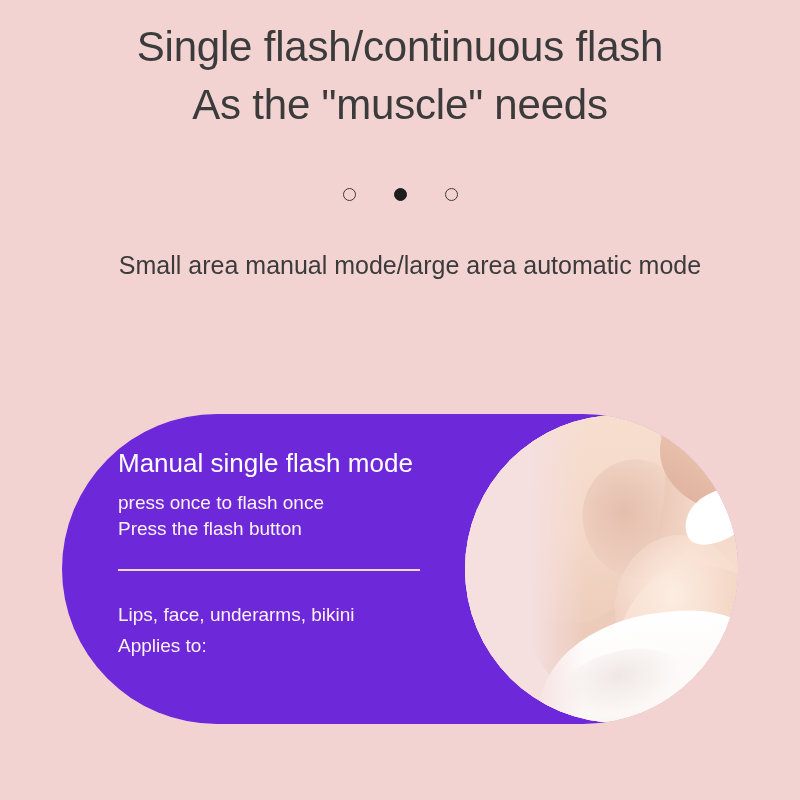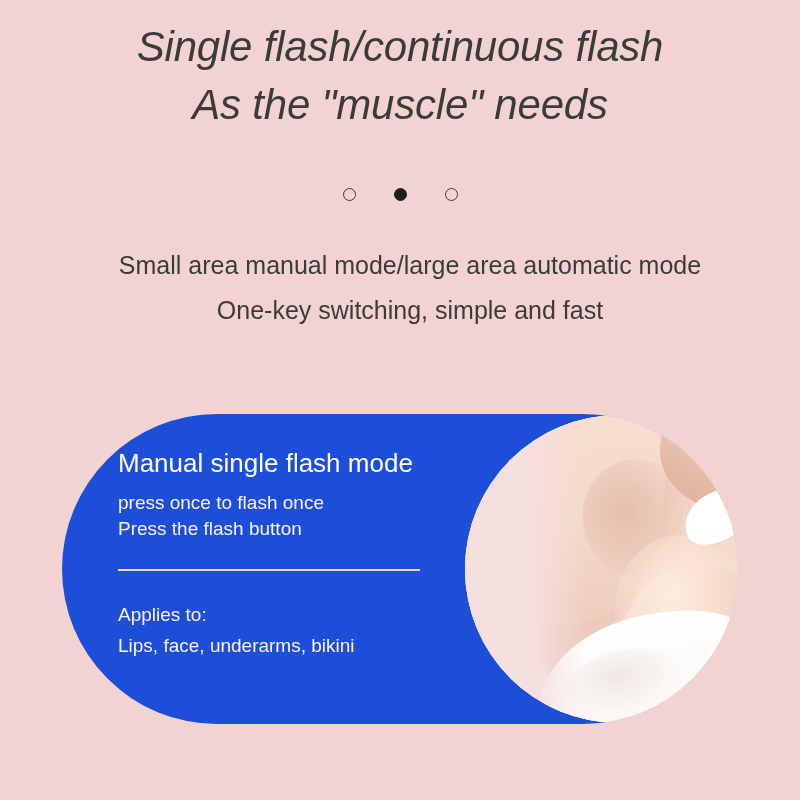--- a/index.html
+++ b/index.html
@@ -32,21 +32,20 @@
     color: #3a3a3a;
   }
   .headline-line {
     display: block;
     font-size: 42px;
     line-height: 58px;
     font-weight: 400;
     letter-spacing: -0.2px;
     color: #3b3b3b;
     white-space: nowrap;
-    font-style: italic;
   }
 
   
   .dots {
     position: absolute;
     top: 188px;
     left: 0;
     width: 800px;
     display: flex;
     justify-content: center;
@@ -84,21 +83,21 @@
     margin-left: 20px;
   }
 
   
   .card {
     position: absolute;
     left: 62px;
     top: 414px;
     width: 676px;
     height: 310px;
-    background: #1d4ed8;
+    background: #6d28d9;
     border-radius: 155px;
     overflow: hidden;
   }
 
   .card-text {
     position: absolute;
     left: 56px;
     top: 32px;
     width: 380px;
     color: #ffffff;
@@ -281,36 +280,35 @@
   </div>
 
   <div class="dots">
     <span class="dot"></span>
     <span class="dot active"></span>
     <span class="dot"></span>
   </div>
 
   <div class="subhead">
     <span class="subhead-line">Small area manual mode/large area automatic mode</span>
-    <span class="subhead-line">One-key switching, simple and fast</span>
   </div>
 
   <div class="card">
 
     <div class="card-text">
       <span class="card-title">Manual single flash mode</span>
       <span class="card-sub-line">press once to flash once</span>
       <span class="card-sub-line">Press the flash button</span>
     </div>
 
     <div class="card-divider"></div>
 
     <div class="card-applies">
+      <span class="applies-line">Lips, face, underarms, bikini</span>
       <span class="applies-line">Applies to:</span>
-      <span class="applies-line">Lips, face, underarms, bikini</span>
     </div>
 
     <div class="photo-circle">
       <div class="photo-inner">
         <div class="body-torso"></div>
         <div class="side-torso"></div>
         <div class="arm"></div>
         <div class="head-edge"></div>
         <div class="hair-shadow"></div>
         <div class="armpit-shadow"></div>

